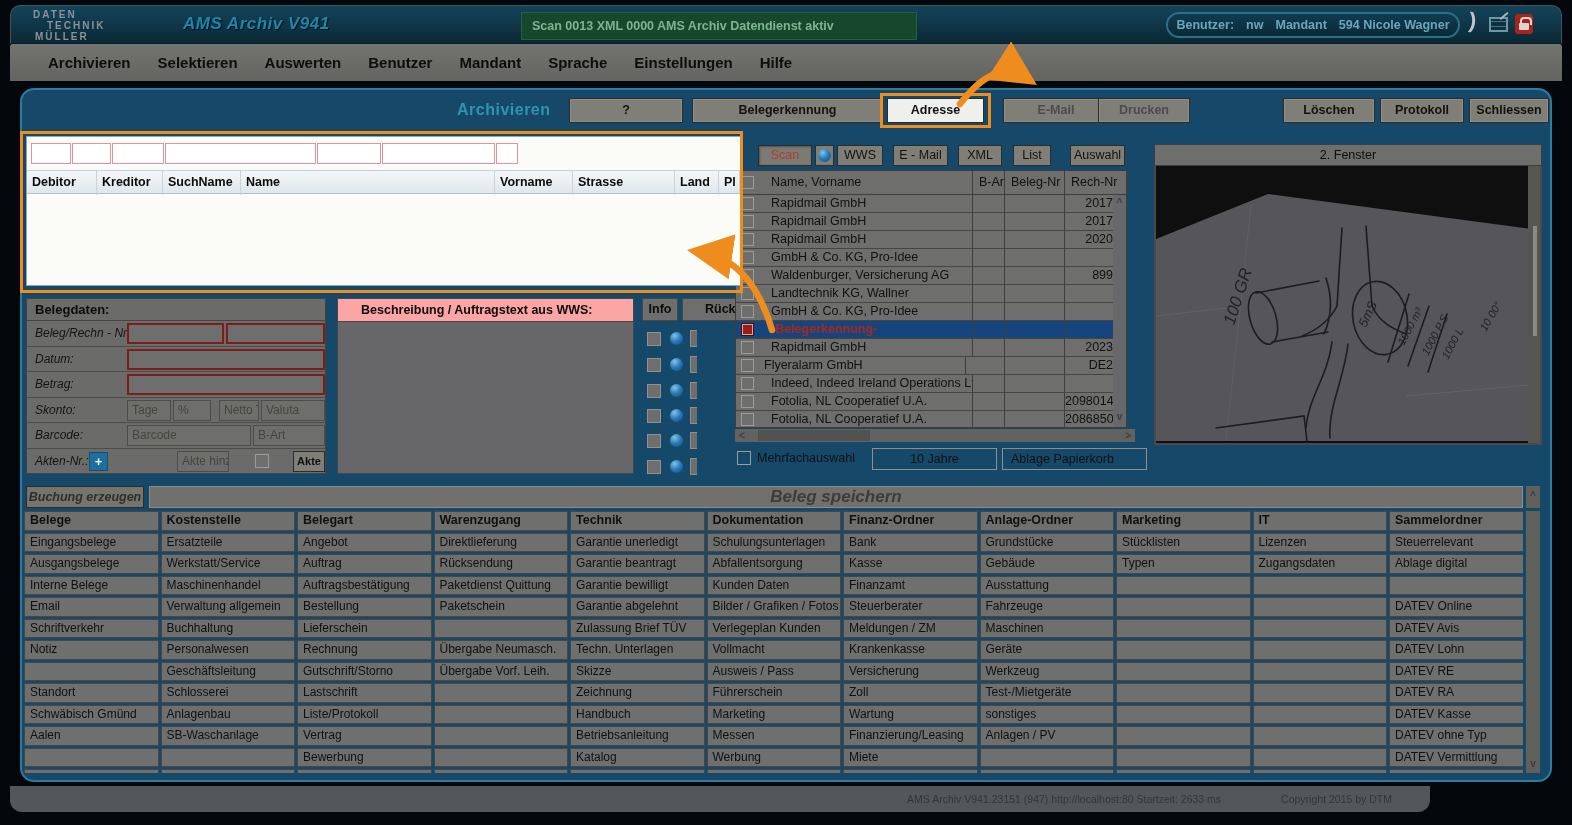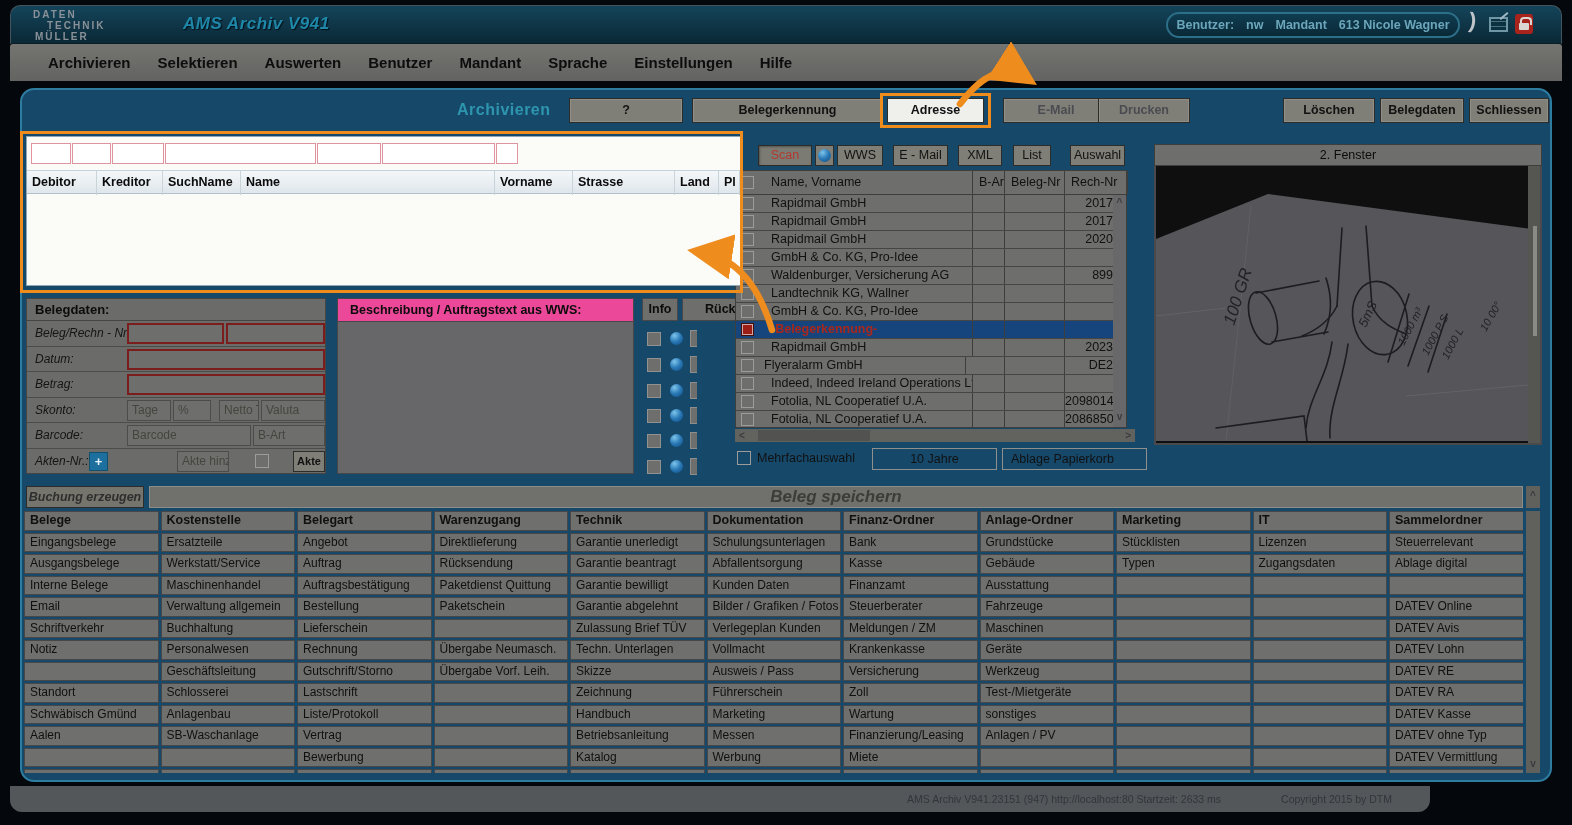--- a/index.html
+++ b/index.html
@@ -57,21 +57,21 @@
   .beleg-row:last-child{border-bottom:none;}
   .beleg-label{position:absolute;left:8px;top:5px;font-style:italic;font-size:12px;color:#141414;white-space:nowrap;}
   .inp{position:absolute;top:2px;height:21px;background:#6e6e6c;border:1px solid #4c4c4a;color:#45453f;font-size:12px;line-height:19px;padding-left:4px;overflow:hidden;white-space:nowrap;}
   .inp.red{border:2px solid #7c1d1d;}
   .plus-btn{position:absolute;left:62px;top:3px;width:19px;height:19px;background:#1d6f9e;color:#e8f2f8;font-weight:bold;font-size:13px;text-align:center;line-height:18px;border:1px solid #12506f;}
   .akte-chk{position:absolute;left:228px;top:5px;width:14px;height:14px;border:1px solid #9c9c9a;background:#6e6e6c;}
   .akte-btn{position:absolute;left:266px;top:2px;width:32px;height:21px;background:#7f7f77;border:1px solid #2c2c2a;color:#111;font-weight:bold;font-size:11px;text-align:center;line-height:19px;}
 
   
   .beschr-panel{position:absolute;left:315px;top:208px;width:297px;height:176px;background:#67676a;border:1px solid #48484b;}
-  .beschr-head{height:23px;background:#ec4899;border-bottom:1px solid #48484b;color:#0c0c0c;font-weight:bold;font-size:12.5px;line-height:22px;padding-left:12px;white-space:nowrap;overflow:hidden;}
+  .beschr-head{height:23px;background:#fca5a5;border-bottom:1px solid #48484b;color:#0c0c0c;font-weight:bold;font-size:12.5px;line-height:22px;padding-left:23px;white-space:nowrap;overflow:hidden;}
   .io-head{position:absolute;top:208px;height:23px;background:#6e6e6c;border:1px solid #48484b;color:#0c0c0c;font-weight:bold;font-size:12.5px;text-align:center;line-height:21px;overflow:hidden;}
   .io-row-chk{position:absolute;width:14px;height:14px;border:1px solid #919191;background:#6e6e6c;}
   .sphere{position:absolute;width:13px;height:13px;border-radius:50%;background:radial-gradient(circle at 35% 28%,#7cc4ea 0%,#2b7ab8 48%,#0d4a7d 100%);}
   .clip-bracket{position:absolute;width:7px;height:17px;border:1px solid #8e8e8c;border-right:none;background:#6e6e6c;}
 
   
   .tabbtn{position:absolute;top:55px;height:21px;background:#7f7f77;border:1px solid #2c2c2a;color:#111;font-weight:normal;font-size:12.5px;text-align:center;line-height:19px;}
   .tabbtn.scan{color:#b23a30;background:#7b7b73;box-shadow:inset 1px 1px 2px #55554f;}
   .sphere-tab{position:absolute;top:55px;width:19px;height:21px;background:#7f7f77;border:1px solid #2c2c2a;}
   .sphere-tab .sphere{left:2px;top:3px;}
@@ -126,22 +126,23 @@
 
 <div class="screen">
 
   <div class="titlebar">
     <div class="logo">
       <div>DATEN</div>
       <div class="l2">TECHNIK</div>
       <div class="l3">MÜLLER</div>
     </div>
     <div class="app-title">AMS Archiv V941</div>
+    <div class="scan-status">Scan 0013 XML 0000 AMS Archiv Datendienst aktiv</div>
     <div class="user-pill">
-      <span>Benutzer:</span><span>nw</span><span>Mandant</span><span>613 Nicole Wagner</span>
+      <span>Benutzer:</span><span>nw</span><span>Mandant</span><span>594 Nicole Wagner</span>
     </div>
     <div class="moon-ic">)</div>
     <div class="note-ic"></div>
     <div class="lock-ic"></div>
   </div>
 
   <div class="menubar" id="menubar">
       <div class="menu-item">Archivieren</div>
       <div class="menu-item">Selektieren</div>
       <div class="menu-item">Auswerten</div>
@@ -154,21 +155,21 @@
 
   <div class="mainpanel">
     <div class="panel-title">Archivieren</div>
     <div id="toolbar">
         <div class="btn" style="left: 547px; width: 114px;">?</div>
         <div class="btn" style="left: 670px; width: 191px;">Belegerkennung</div>
         <div class="btn highlight" style="left: 865px; width: 97px;">Adresse</div>
         <div class="btn disabled" style="left: 965px; width: 106px; margin-left: 16px;">E-Mail</div>
         <div class="btn disabled" style="left: 1076px; width: 92px;">Drucken</div>
         <div class="btn" style="left: 1261px; width: 92px;">Löschen</div>
-        <div class="btn" style="left: 1358px; width: 84px;">Belegdaten</div>
+        <div class="btn" style="left: 1358px; width: 84px;">Protokoll</div>
         <div class="btn" style="left: 1447px; width: 80px;">Schliessen</div>
       </div>
     <div class="hl-rect-btn"></div>
     <div class="hl-rect-table"></div>
 
     <div class="addr-panel">
       <div id="pink-fields">
           <div class="pink-field" style="left: 4px; width: 40px;"></div>
           <div class="pink-field" style="left: 45px; width: 39px;"></div>
           <div class="pink-field" style="left: 85px; width: 52px;"></div>

